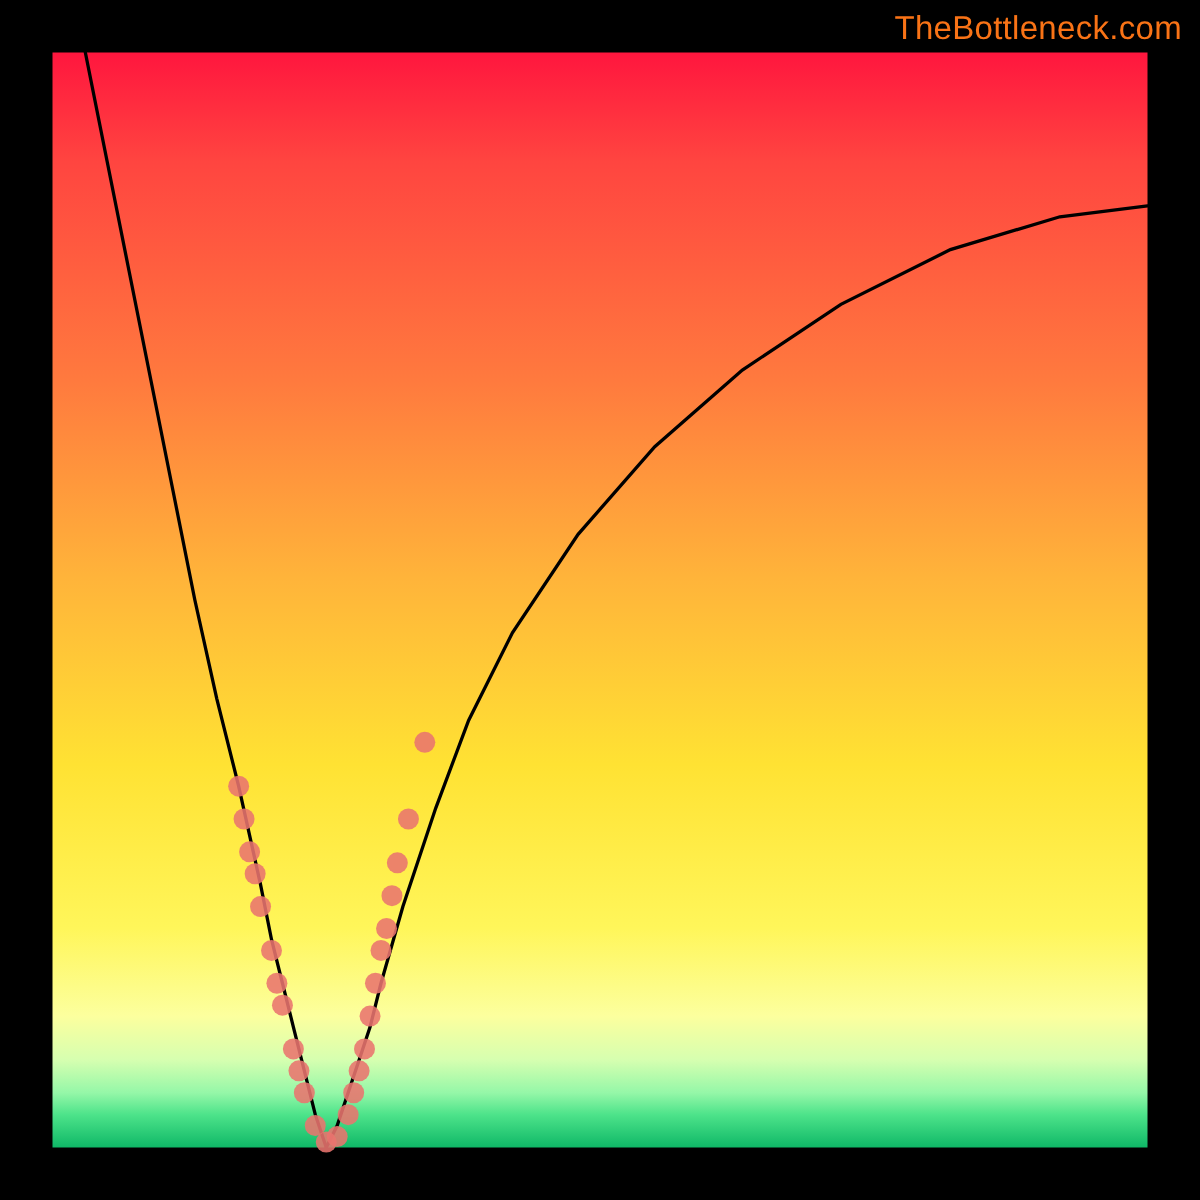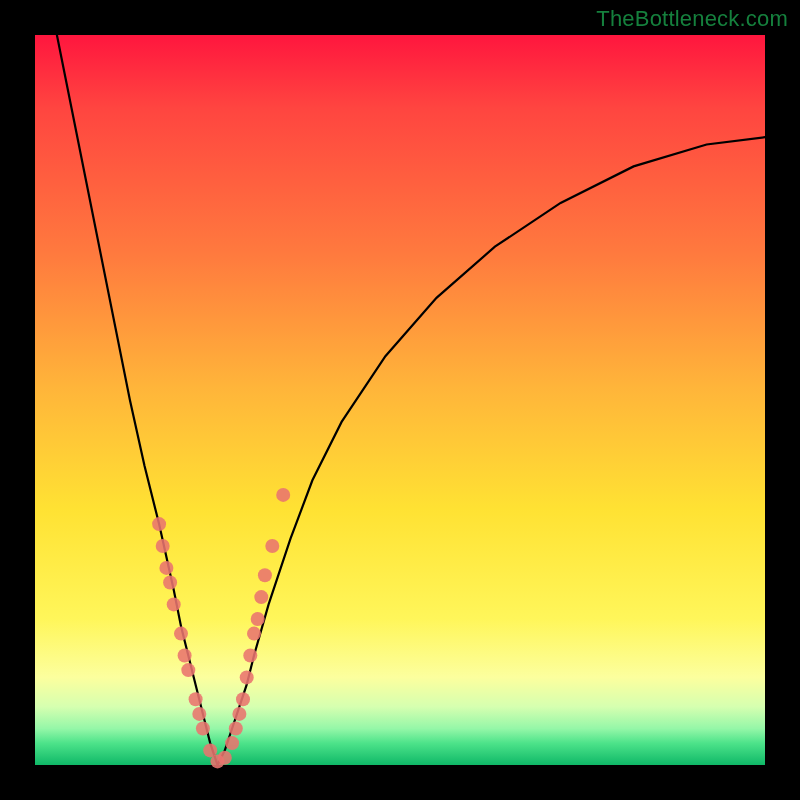--- a/index.html
+++ b/index.html
@@ -38,21 +38,21 @@
       #d6ffb0 92%,
       #95f7a8 95%,
       #4de38a 97%,
       #0fb867 100%
     );
   }
   .watermark {
     position: absolute;
     top: 6px;
     right: 12px;
-    color: #15803d;
+    color: #f97316;
     font-size: 22px;
     letter-spacing: 0.2px;
     user-select: none;
   }
   svg.curves {
     position: absolute;
     left: 0;
     top: 0;
     width: 730px;
     height: 730px;

